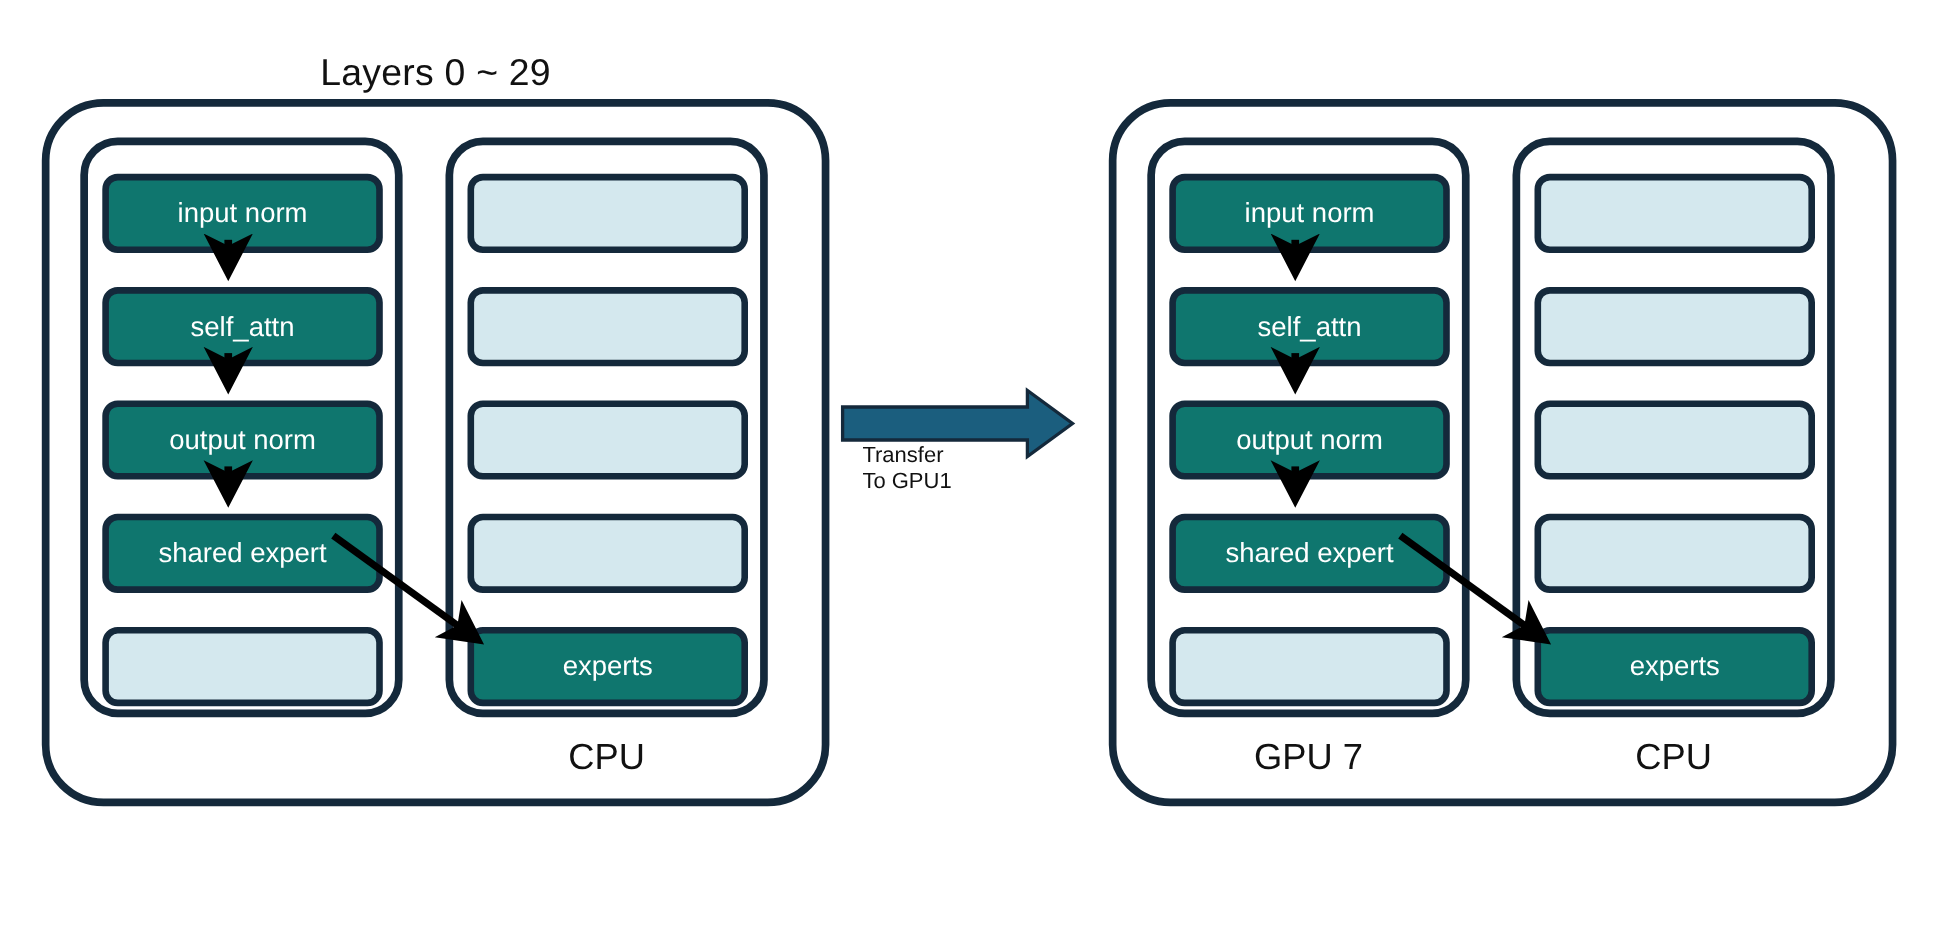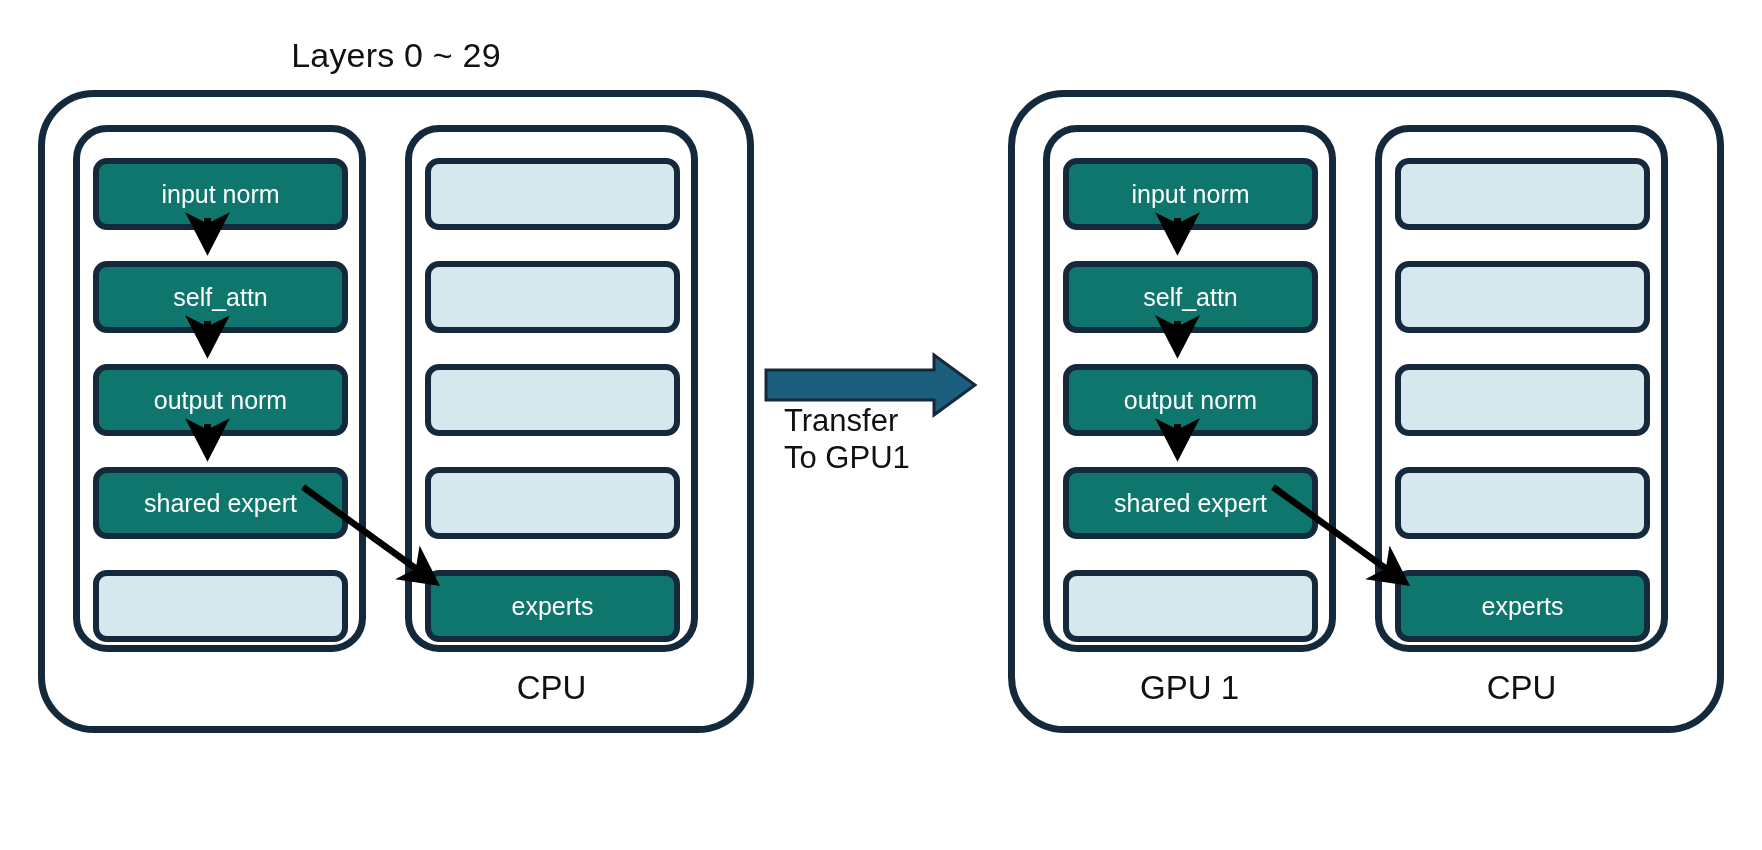--- a/index.html
+++ b/index.html
@@ -82,33 +82,33 @@
     left: 0;
     top: 0;
     width: 1762px;
     height: 850px;
     pointer-events: none;
   }
 
   
   .transfer-label {
     position: absolute;
-    font-size: 31px;
+    font-size: 20px;
     color: #111111;
     line-height: 1.18;
     white-space: nowrap;
     text-align: left;
   }
 </style>
 </head>
 <body>
 
 <div id="canvas">
 
-  <div class="group-title" style="left:38px; top:36px; width:716px;">Layers 0 ~ 29</div>
+  <div class="group-title" style="left:38px; top:47px; width:716px;">Layers 0 ~ 29</div>
 
   <div class="device-group" style="left:38px; top:90px; width:716px; height:643px;">
 
     <div class="panel" style="left:28px; top:28px; width:293px; height:527px;">
       <div class="slot active" style="left:13px; top:26px;  width:255px; height:72px;">input norm</div>
       <div class="slot active" style="left:13px; top:129px; width:255px; height:72px;">self_attn</div>
       <div class="slot active" style="left:13px; top:232px; width:255px; height:72px;">output norm</div>
       <div class="slot active" style="left:13px; top:335px; width:255px; height:72px;">shared expert</div>
       <div class="slot empty" style="left:13px; top:438px; width:255px; height:72px;"></div>
     </div>
@@ -136,21 +136,21 @@
     </div>
 
     <div class="panel" style="left:360px; top:28px; width:293px; height:527px;">
       <div class="slot empty" style="left:13px; top:26px;  width:255px; height:72px;"></div>
       <div class="slot empty" style="left:13px; top:129px; width:255px; height:72px;"></div>
       <div class="slot empty" style="left:13px; top:232px; width:255px; height:72px;"></div>
       <div class="slot empty" style="left:13px; top:335px; width:255px; height:72px;"></div>
       <div class="slot active" style="left:13px; top:438px; width:255px; height:72px;">experts</div>
     </div>
 
-    <div class="device-caption" style="left:28px; top:572px; width:293px;">GPU 1</div>
+    <div class="device-caption" style="left:28px; top:572px; width:293px;">GPU 7</div>
     <div class="device-caption" style="left:360px; top:572px; width:293px;">CPU</div>
   </div>
 
   <svg id="arrow-layer" viewBox="0 0 1762 850" xmlns="http://www.w3.org/2000/svg">
     <defs>
       <marker id="tip" markerWidth="7" markerHeight="7" refX="4.1" refY="3.5" orient="auto" markerUnits="strokeWidth">
         <path d="M0,0.3 L6.2,3.5 L0,6.7 L1.6,3.5 Z" fill="#000000"></path>
       </marker>
     </defs>
 

